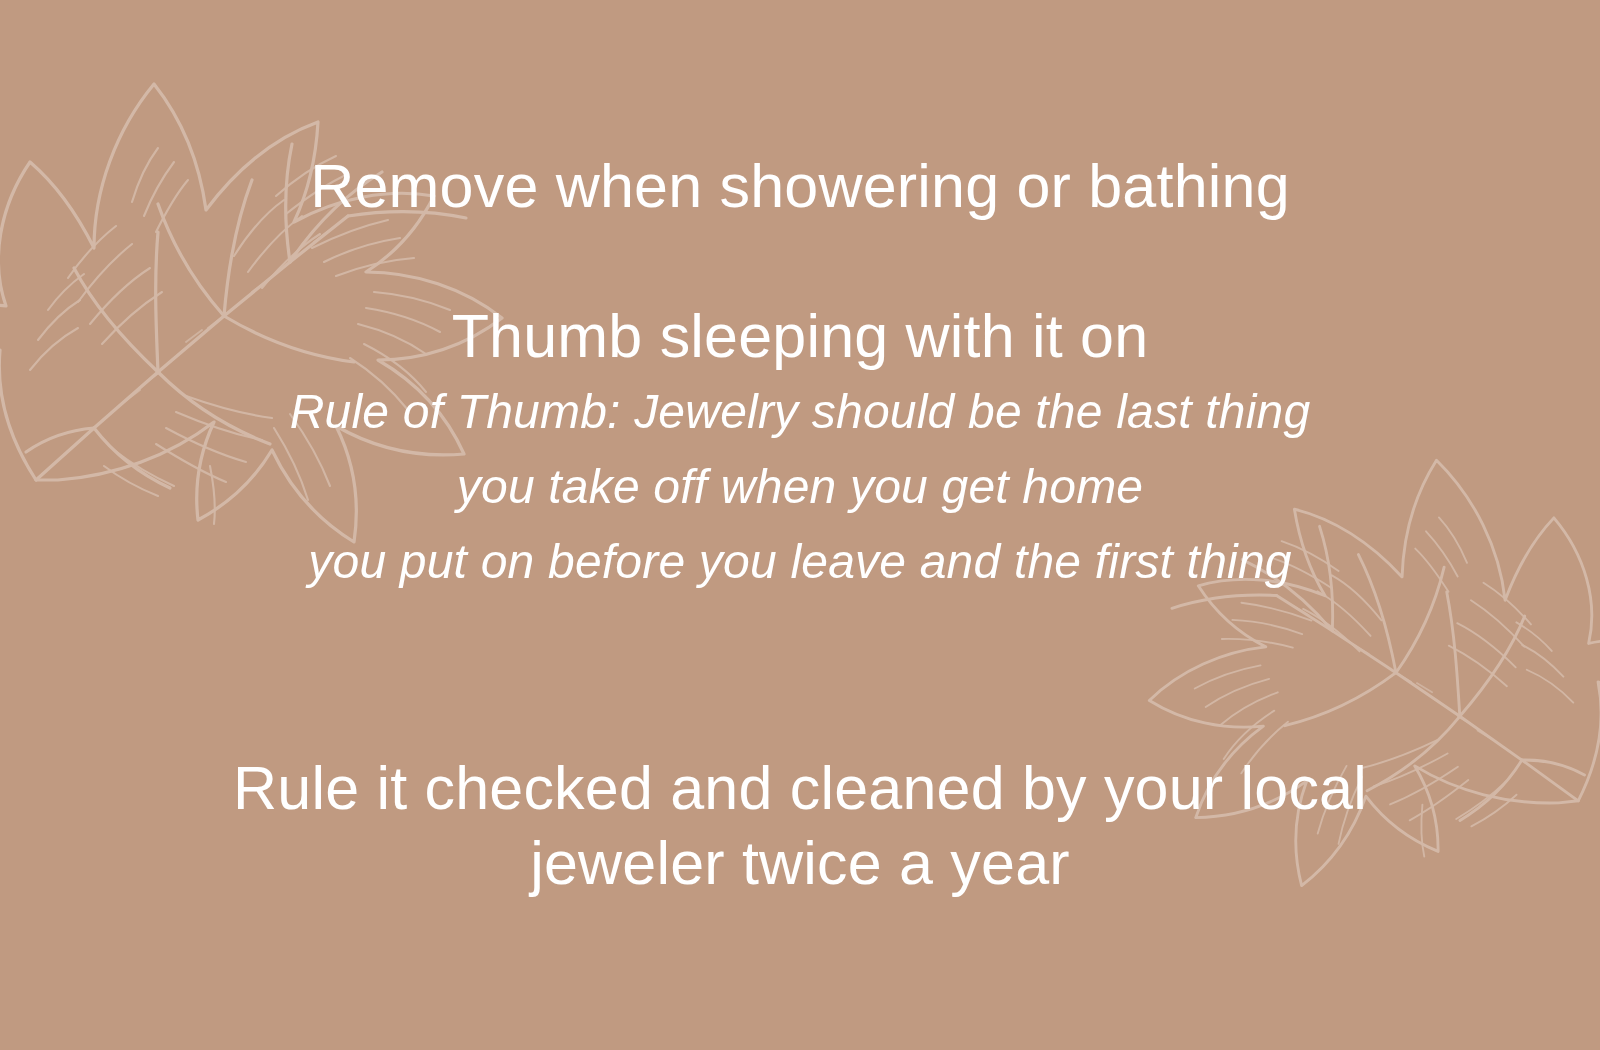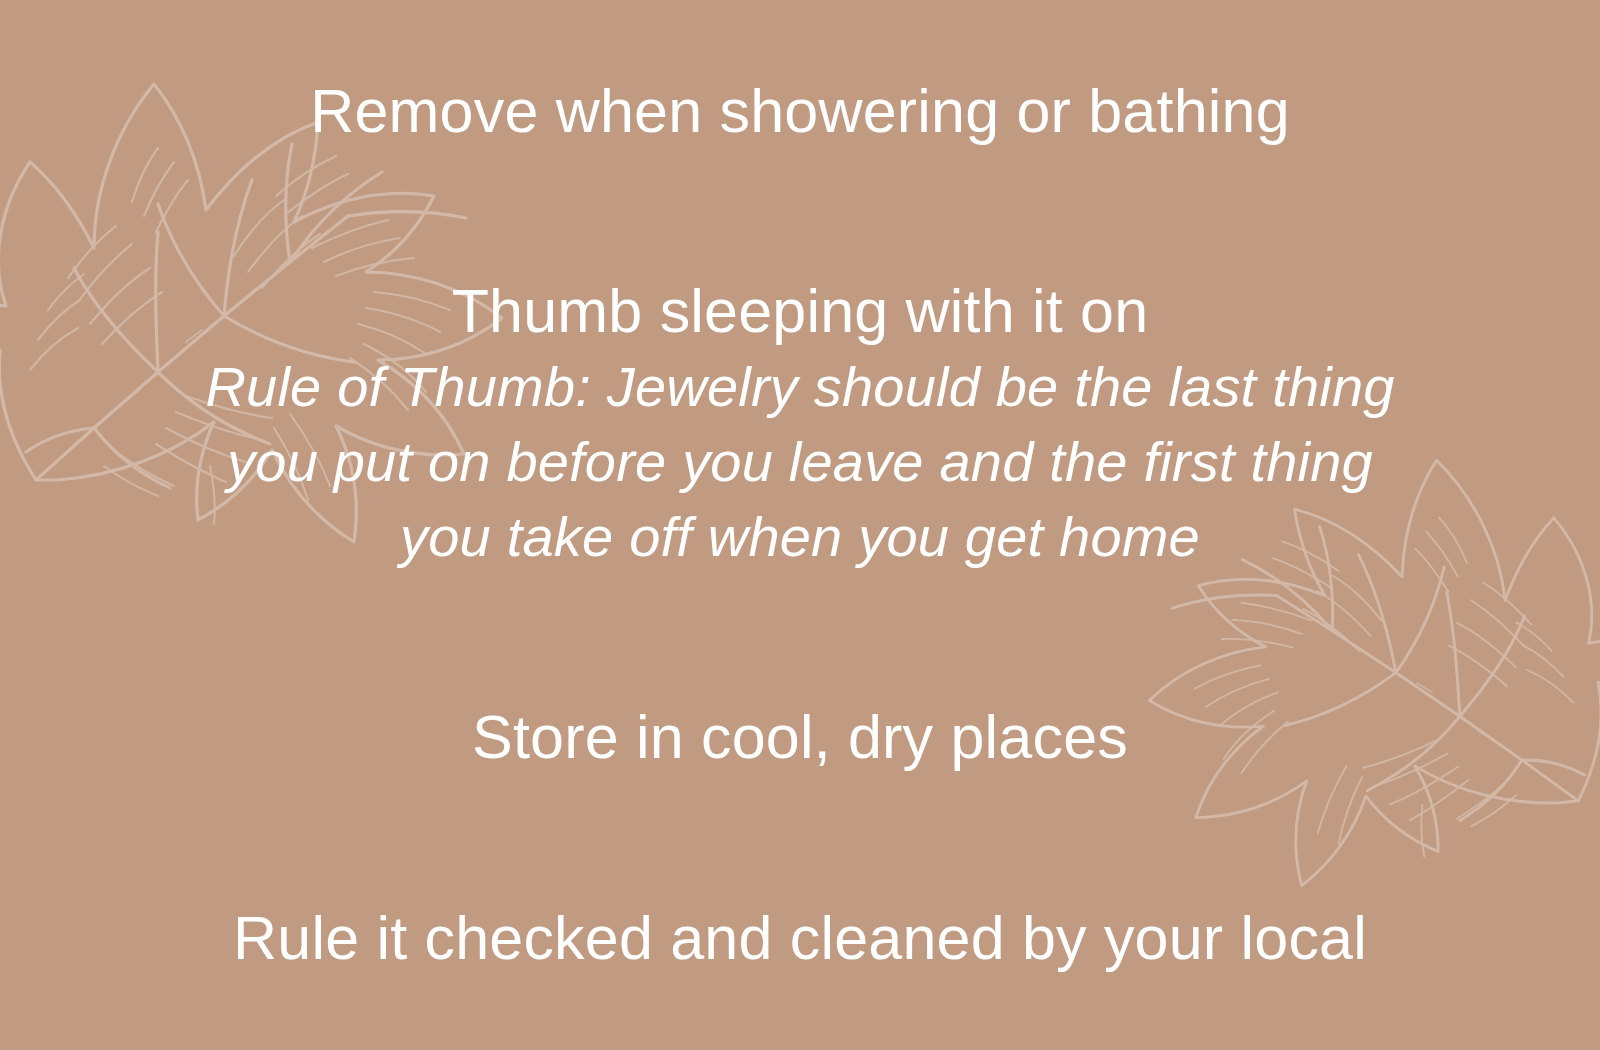--- a/index.html
+++ b/index.html
@@ -44,36 +44,35 @@
     left: 0;
     top: 0;
     width: 1600px;
     height: 1050px;
     display: flex;
     flex-direction: column;
     justify-content: center;
     align-items: center;
     text-align: center;
     color: #ffffff;
-    gap: 25px;
   }
 
   .block { width: 1420px; }
 
   .line {
     font-size: 61px;
     line-height: 75px;
     font-weight: 400;
     letter-spacing: 0.2px;
     white-space: nowrap;
   }
 
   .line.italic {
     font-style: italic;
-    font-size: 56px;
+    font-size: 48px;
     line-height: 75px;
   }
 
   .gap-lg { height: 75px; }
   .gap-xl { height: 76px; }
 </style>
 </head>
 <body>
 
 <div id="card" style="background: rgb(192, 154, 129); width: 1600px; height: 1050px;">
@@ -240,30 +239,28 @@
 
     <div class="block">
       <div class="line">Remove when showering or bathing</div>
     </div>
 
     <div class="gap-lg"></div>
 
     <div class="block">
       <div class="line">Thumb sleeping with it on</div>
       <div class="line italic">Rule of Thumb: Jewelry should be the last thing</div>
+      <div class="line italic">you take off when you get home</div>
       <div class="line italic">you put on before you leave and the first thing</div>
-      <div class="line italic">you take off when you get home</div>
     </div>
 
     <div class="gap-xl"></div>
 
-    <div class="block">
-      <div class="line">Store in cool, dry places</div>
-    </div>
 
     <div class="gap-xl"></div>
 
     <div class="block">
       <div class="line">Rule it checked and cleaned by your local</div>
+      <div class="line">jeweler twice a year</div>
     </div>
 
   </div>
 </div>
 
 </body></html>

